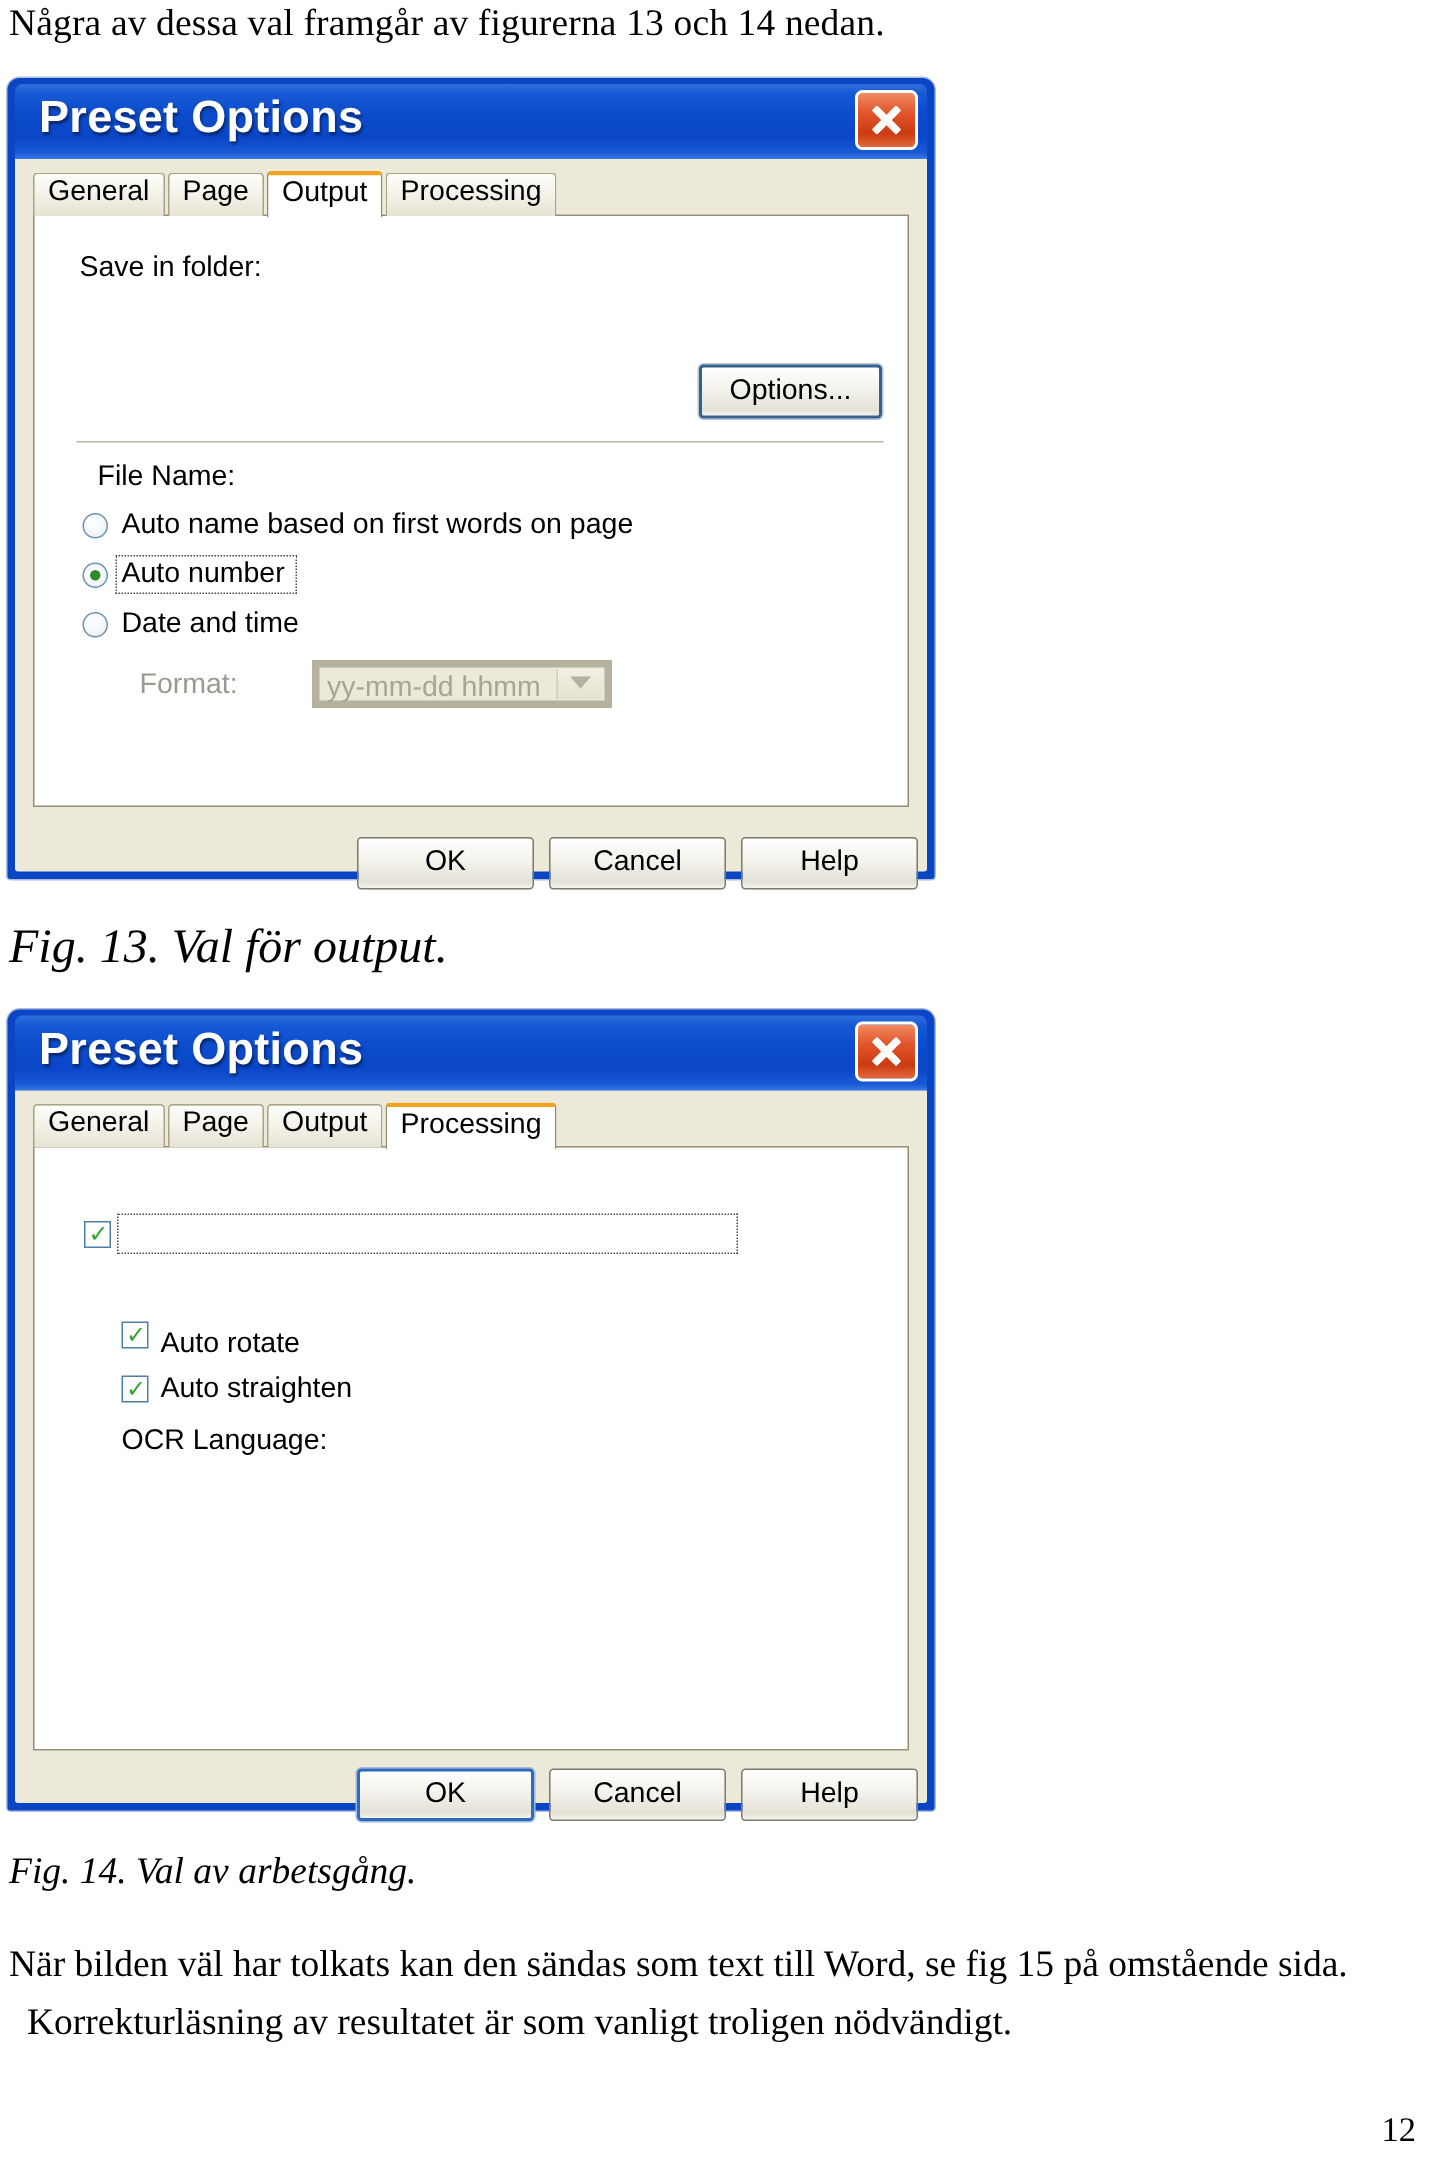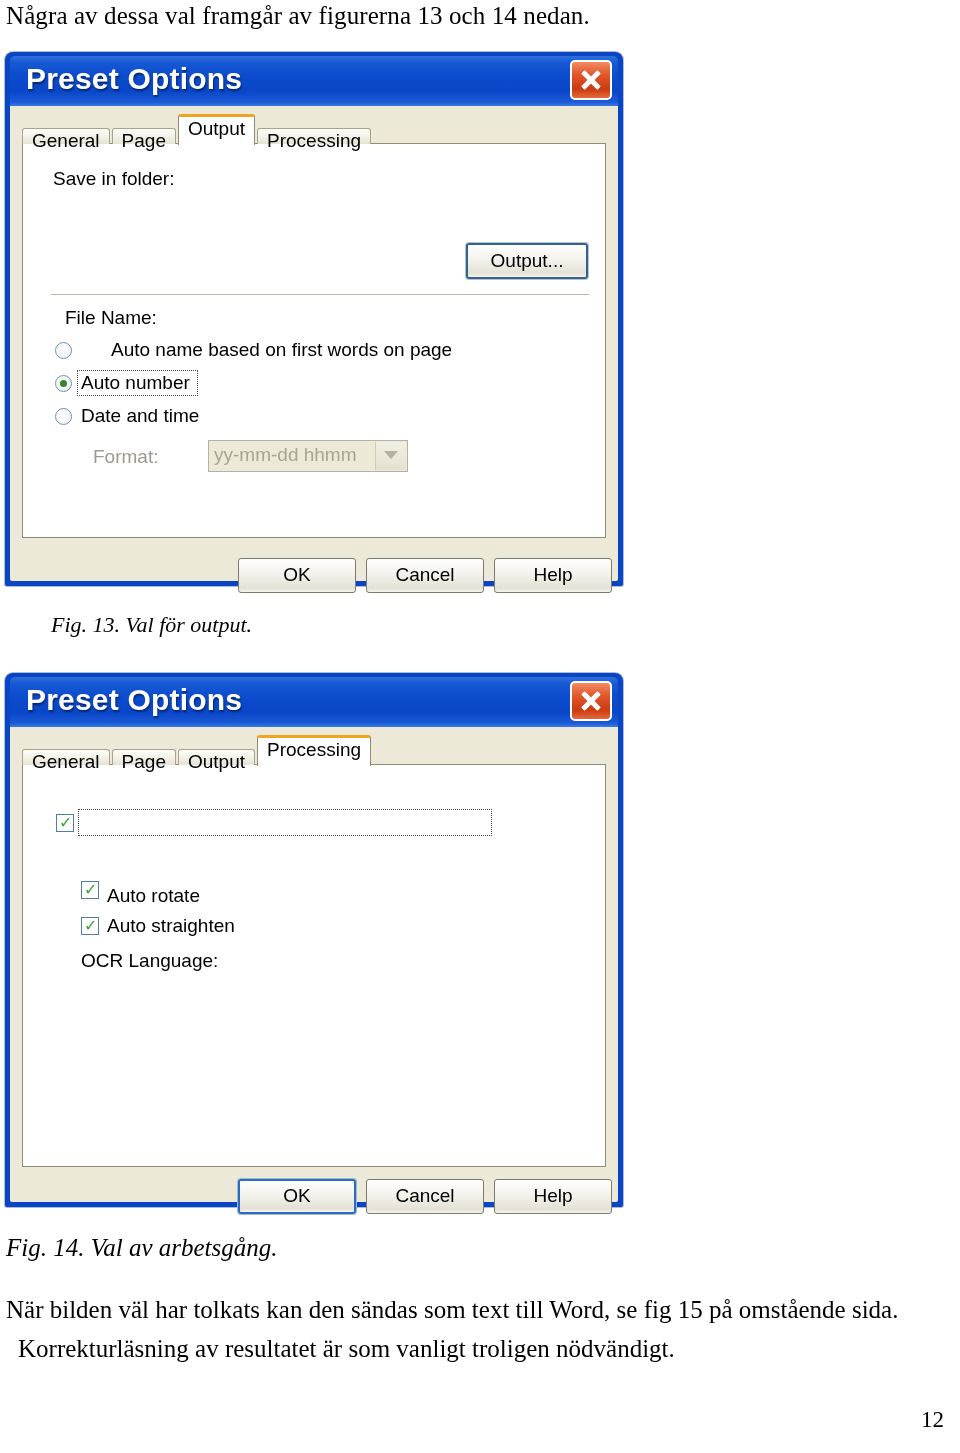--- a/index.html
+++ b/index.html
@@ -21,23 +21,22 @@
     color: #000;
     white-space: nowrap;
   }
   #intro-line {
     left: 6px; top: 2px;
     font-size: 25px;
     letter-spacing: 0.1px;
   }
   #fig13-caption {
     left: 6px; top: 612px;
-    font-size: 22px;
+    font-size: 32px;
     font-style: italic;
-    margin-left: 45px;
   }
   #fig14-caption {
     left: 6px; top: 1234px;
     font-size: 25px;
     font-style: italic;
   }
   #body-line-1 {
     left: 6px; top: 1296px;
     font-size: 25px;
   }
@@ -122,21 +121,21 @@
   .tab {
     font-family: "Liberation Sans", sans-serif;
     font-size: 19px;
     color: #000;
     background: linear-gradient(180deg,#fdfdfb 0%, #f1efe4 60%, #e6e3d4 100%);
     border: 1px solid #a9a487;
     border-bottom: none;
     border-radius: 3px 3px 0 0;
     padding: 3px 9px 4px 9px;
     margin-right: 2px;
-    height: 16px;
+    height: 29px;
     box-sizing: border-box;
     line-height: 18px;
     cursor: pointer;
     position: relative;
     white-space: nowrap;
   }
   .tab.active {
     background: #ffffff;
     border-color: #8f8b70;
     border-top: 3px solid #f0a420;
@@ -247,21 +246,21 @@
   .focus-rect {
     position: absolute;
     border: 1px dotted #4a4a4a;
     box-sizing: border-box;
     pointer-events: none;
   }
 
   .combo {
     position: absolute;
     box-sizing: border-box;
-    border: 1px solid #404040;
+    border: 5px solid #404040;
     background: #ffffff;
     font-family: "Liberation Sans", sans-serif;
     font-size: 19px;
     color: #000;
     padding: 3px 5px;
     line-height: 22px;
     white-space: nowrap;
     cursor: pointer;
   }
   .combo.disabled {
@@ -320,29 +319,29 @@
       <div class="tab active">Output</div>
       <div class="tab">Processing</div>
     </div>
 
     <div class="tab-panel">
 
       <div class="lbl" style="left:30px; top:24px;">Save in folder:</div>
 
 
       <div class="btn default" style="left:443px; top:99px; width:122px; height:36px; line-height:32px;">
-        <span>Output...</span>
+        <span>Options...</span>
       </div>
 
       <div class="hr-sep" style="left:28px; top:150px; width:538px;"></div>
 
       <div class="lbl" style="left:30px; top:163px;margin-left:12px;">File Name:</div>
 
       <div class="radio" style="left:32px; top:198px;"></div>
-      <div class="lbl" style="left:58px; top:195px;margin-left:30px;">Auto name based on first words on page</div>
+      <div class="lbl" style="left:58px; top:195px;">Auto name based on first words on page</div>
 
       <div class="radio" style="left:32px; top:231px;">
         <div class="dot"></div>
       </div>
       <div class="lbl" style="left:58px; top:228px;">Auto number</div>
       <div class="focus-rect" style="left:54px; top:226px; width:121px; height:26px;"></div>
 
       <div class="radio" style="left:32px; top:264px;"></div>
       <div class="lbl" style="left:58px; top:261px;">Date and time</div>
 

